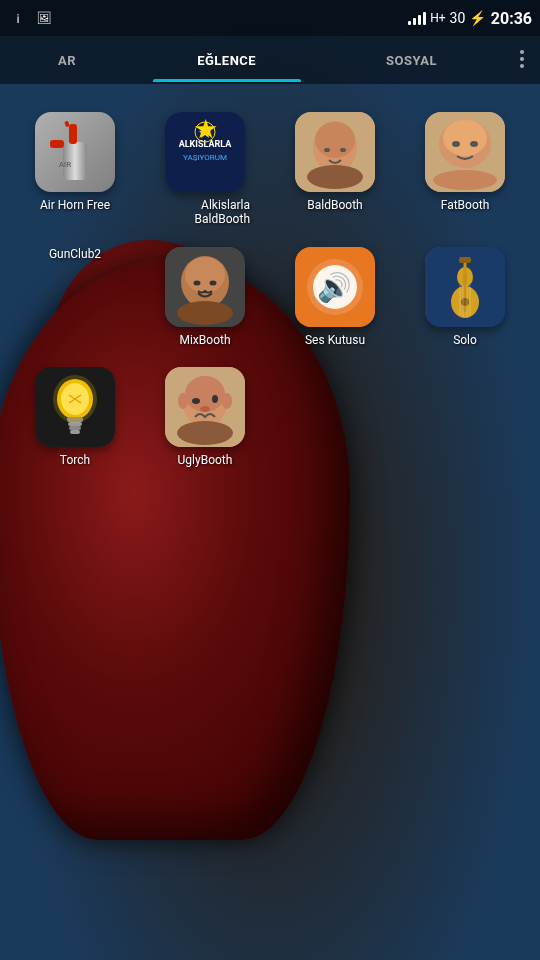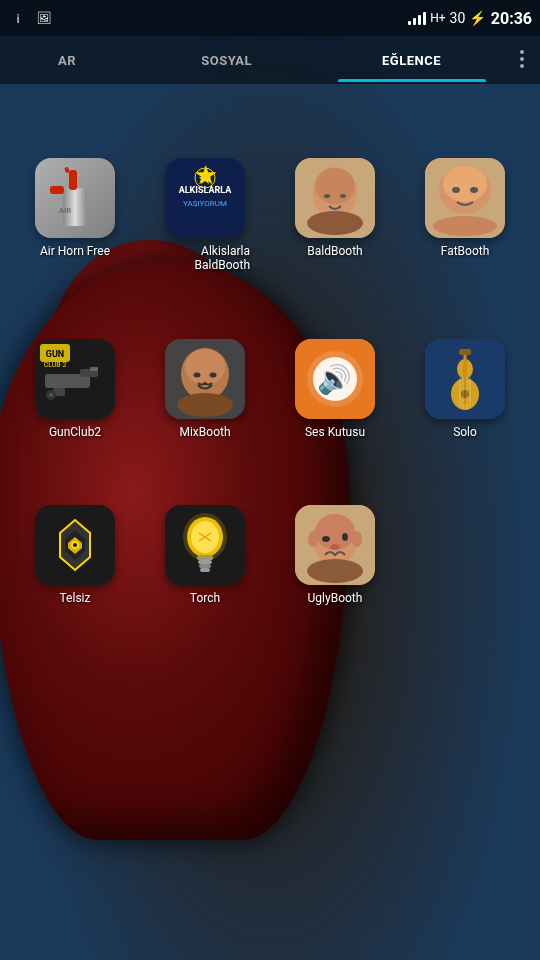--- a/index.html
+++ b/index.html
@@ -211,21 +211,20 @@
     .app-icon {
       width: 80px;
       height: 80px;
       border-radius: 16px;
       display: flex;
       align-items: center;
       justify-content: center;
       overflow: hidden;
       position: relative;
       box-shadow: 0 4px 8px rgba(0,0,0,0.4);
-      margin-top: 46px;
     }
 
     .app-label {
       color: #fff;
       font-size: 12px;
       text-align: right;
       text-shadow: 1px 1px 3px rgba(0,0,0,0.9);
       line-height: 1.2;
       max-width: 90px;
     }
@@ -314,25 +313,25 @@
     <span style="font-size:14px;color:#fff;">30</span>
     <span style="font-size:14px;color:#fff;">⚡</span>
     <span class="time-display">20:36</span>
   </div>
 </div>
 
 <div class="nav-tabs">
   <div class="nav-tab nav-tab-first">
     <span>AR</span>
   </div>
+  <div class="nav-tab active">
+    <span>EĞLENCE</span>
+  </div>
   <div class="nav-tab">
     <span>SOSYAL</span>
-  </div>
-  <div class="nav-tab active">
-    <span>EĞLENCE</span>
   </div>
   <div class="nav-menu-btn">
     <div class="dot"></div>
     <div class="dot"></div>
     <div class="dot"></div>
   </div>
 </div>
 
 <div class="apps-grid">
 
@@ -394,35 +393,20 @@
         <ellipse cx="31" cy="32" rx="4" ry="3" fill="#555"></ellipse>
         <ellipse cx="49" cy="32" rx="4" ry="3" fill="#555"></ellipse>
         <path d="M32,44 Q40,50 48,44" stroke="#555" stroke-width="2" fill="none"></path>
         <ellipse cx="40" cy="68" rx="32" ry="10" fill="#c8845a"></ellipse>
       </svg>
     </div>
     <span class="app-label">FatBooth</span>
   </div>
 
   <div class="app-item">
-    <div class="app-icon icon-gunclub2">
-      <svg viewBox="0 0 80 80" xmlns="http://www.w3.org/2000/svg">
-        <rect width="80" height="80" rx="16" fill="#1a1a1a"></rect>
-        <rect x="5" y="5" width="30" height="18" rx="3" fill="#ffd700" opacity="0.8"></rect>
-        <text x="20" y="18" font-size="9" fill="#000" text-anchor="middle" font-weight="bold">GUN</text>
-        <text x="20" y="28" font-size="7" fill="#ffd700" text-anchor="middle">CLUB 2</text>
-
-        <rect x="10" y="35" width="45" height="14" rx="3" fill="#555"></rect>
-        <rect x="45" y="30" width="18" height="8" rx="2" fill="#444"></rect>
-        <rect x="18" y="49" width="12" height="8" rx="2" fill="#444"></rect>
-        <rect x="55" y="28" width="8" height="4" rx="1" fill="#666"></rect>
-        <circle cx="16" cy="56" r="5" fill="#333"></circle>
-        <circle cx="16" cy="56" r="2" fill="#555"></circle>
-      </svg>
-    </div>
     <span class="app-label">GunClub2</span>
   </div>
 
   <div class="app-item">
     <div class="app-icon icon-mixbooth">
       <svg viewBox="0 0 80 80" xmlns="http://www.w3.org/2000/svg">
         <rect width="80" height="80" rx="16" fill="#444"></rect>
         <ellipse cx="40" cy="35" rx="24" ry="26" fill="#b87a4a"></ellipse>
         <ellipse cx="40" cy="28" rx="20" ry="18" fill="#c8885a"></ellipse>
         <ellipse cx="32" cy="36" rx="3.5" ry="2.5" fill="#333"></ellipse>
@@ -464,33 +448,20 @@
 
         <line x1="35" y1="38" x2="35" y2="68" stroke="#fff" stroke-width="0.5" opacity="0.6"></line>
         <line x1="38" y1="38" x2="38" y2="70" stroke="#fff" stroke-width="0.5" opacity="0.6"></line>
         <line x1="42" y1="38" x2="42" y2="70" stroke="#fff" stroke-width="0.5" opacity="0.6"></line>
         <line x1="45" y1="38" x2="45" y2="68" stroke="#fff" stroke-width="0.5" opacity="0.6"></line>
       </svg>
     </div>
     <span class="app-label">Solo</span>
   </div>
 
-  <div class="app-item">
-    <div class="app-icon icon-telsiz">
-      <svg viewBox="0 0 80 80" xmlns="http://www.w3.org/2000/svg">
-        <rect width="80" height="80" rx="16" fill="#1a1a1a"></rect>
-        <polygon points="40,15 55,28 55,52 40,65 25,52 25,28" fill="#333" stroke="#ffd700" stroke-width="2"></polygon>
-        <polygon points="40,25 50,34 50,46 40,55 30,46 30,34" fill="#222"></polygon>
-        <polygon points="40,32 47,38 47,43 40,49 33,43 33,38" fill="#ffd700" opacity="0.8"></polygon>
-        <circle cx="40" cy="40" r="4" fill="#ffd700"></circle>
-        <circle cx="40" cy="40" r="2" fill="#1a1a1a"></circle>
-      </svg>
-    </div>
-    <span class="app-label">Telsiz</span>
-  </div>
 
   <div class="app-item">
     <div class="app-icon icon-torch">
       <svg viewBox="0 0 80 80" xmlns="http://www.w3.org/2000/svg">
         <rect width="80" height="80" rx="16" fill="#1a1a1a"></rect>
 
         <ellipse cx="40" cy="32" rx="18" ry="20" fill="#ffcc00" opacity="0.9"></ellipse>
         <ellipse cx="40" cy="32" rx="14" ry="16" fill="#ffe566"></ellipse>
         <rect x="32" y="50" width="16" height="5" rx="2" fill="#888"></rect>
         <rect x="33" y="55" width="14" height="4" rx="2" fill="#999"></rect>

